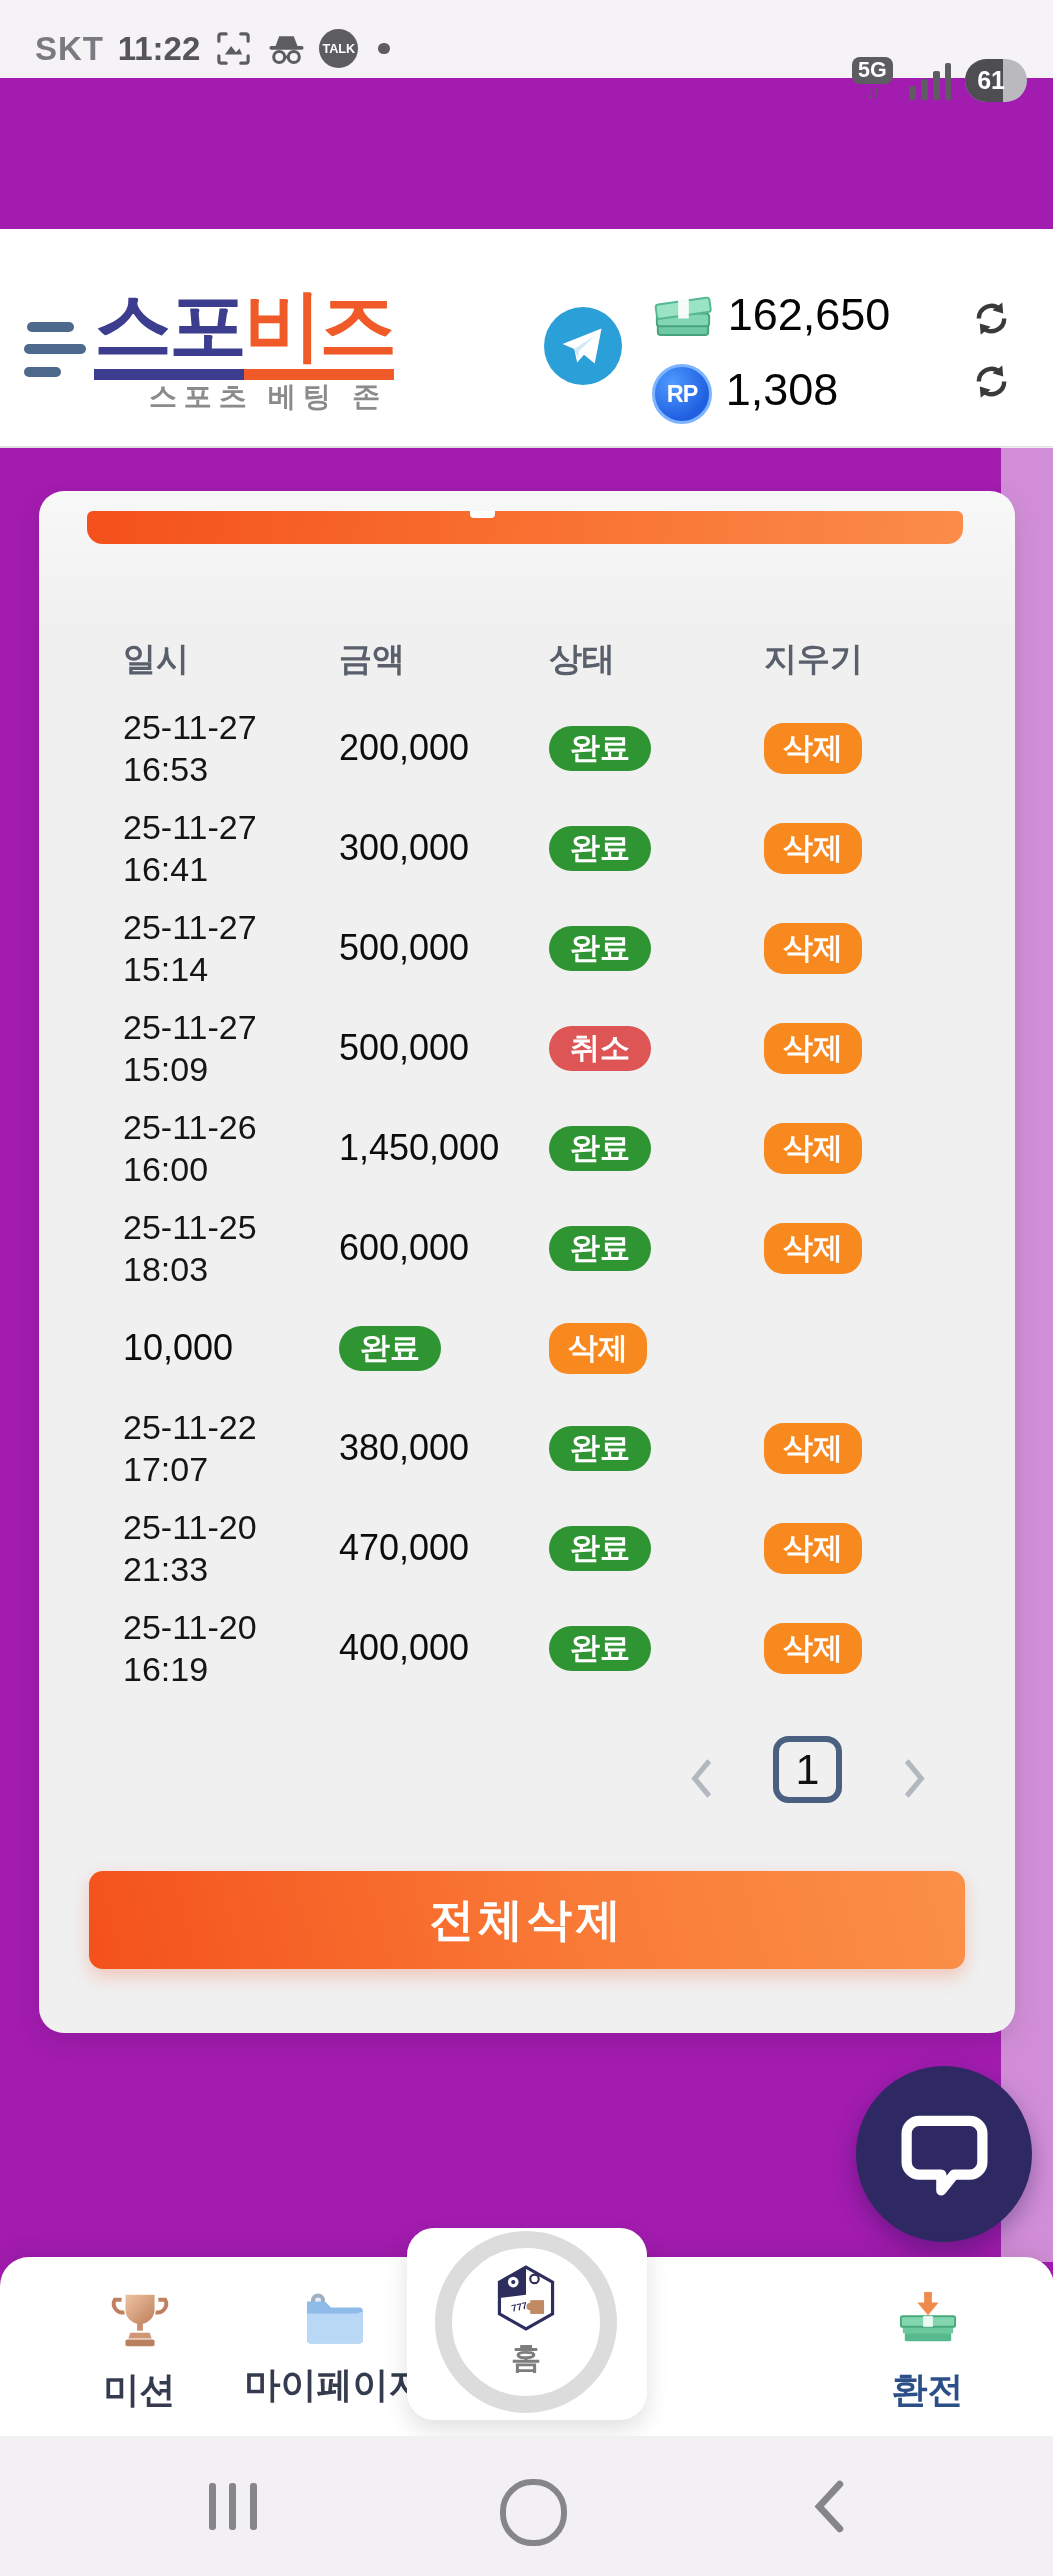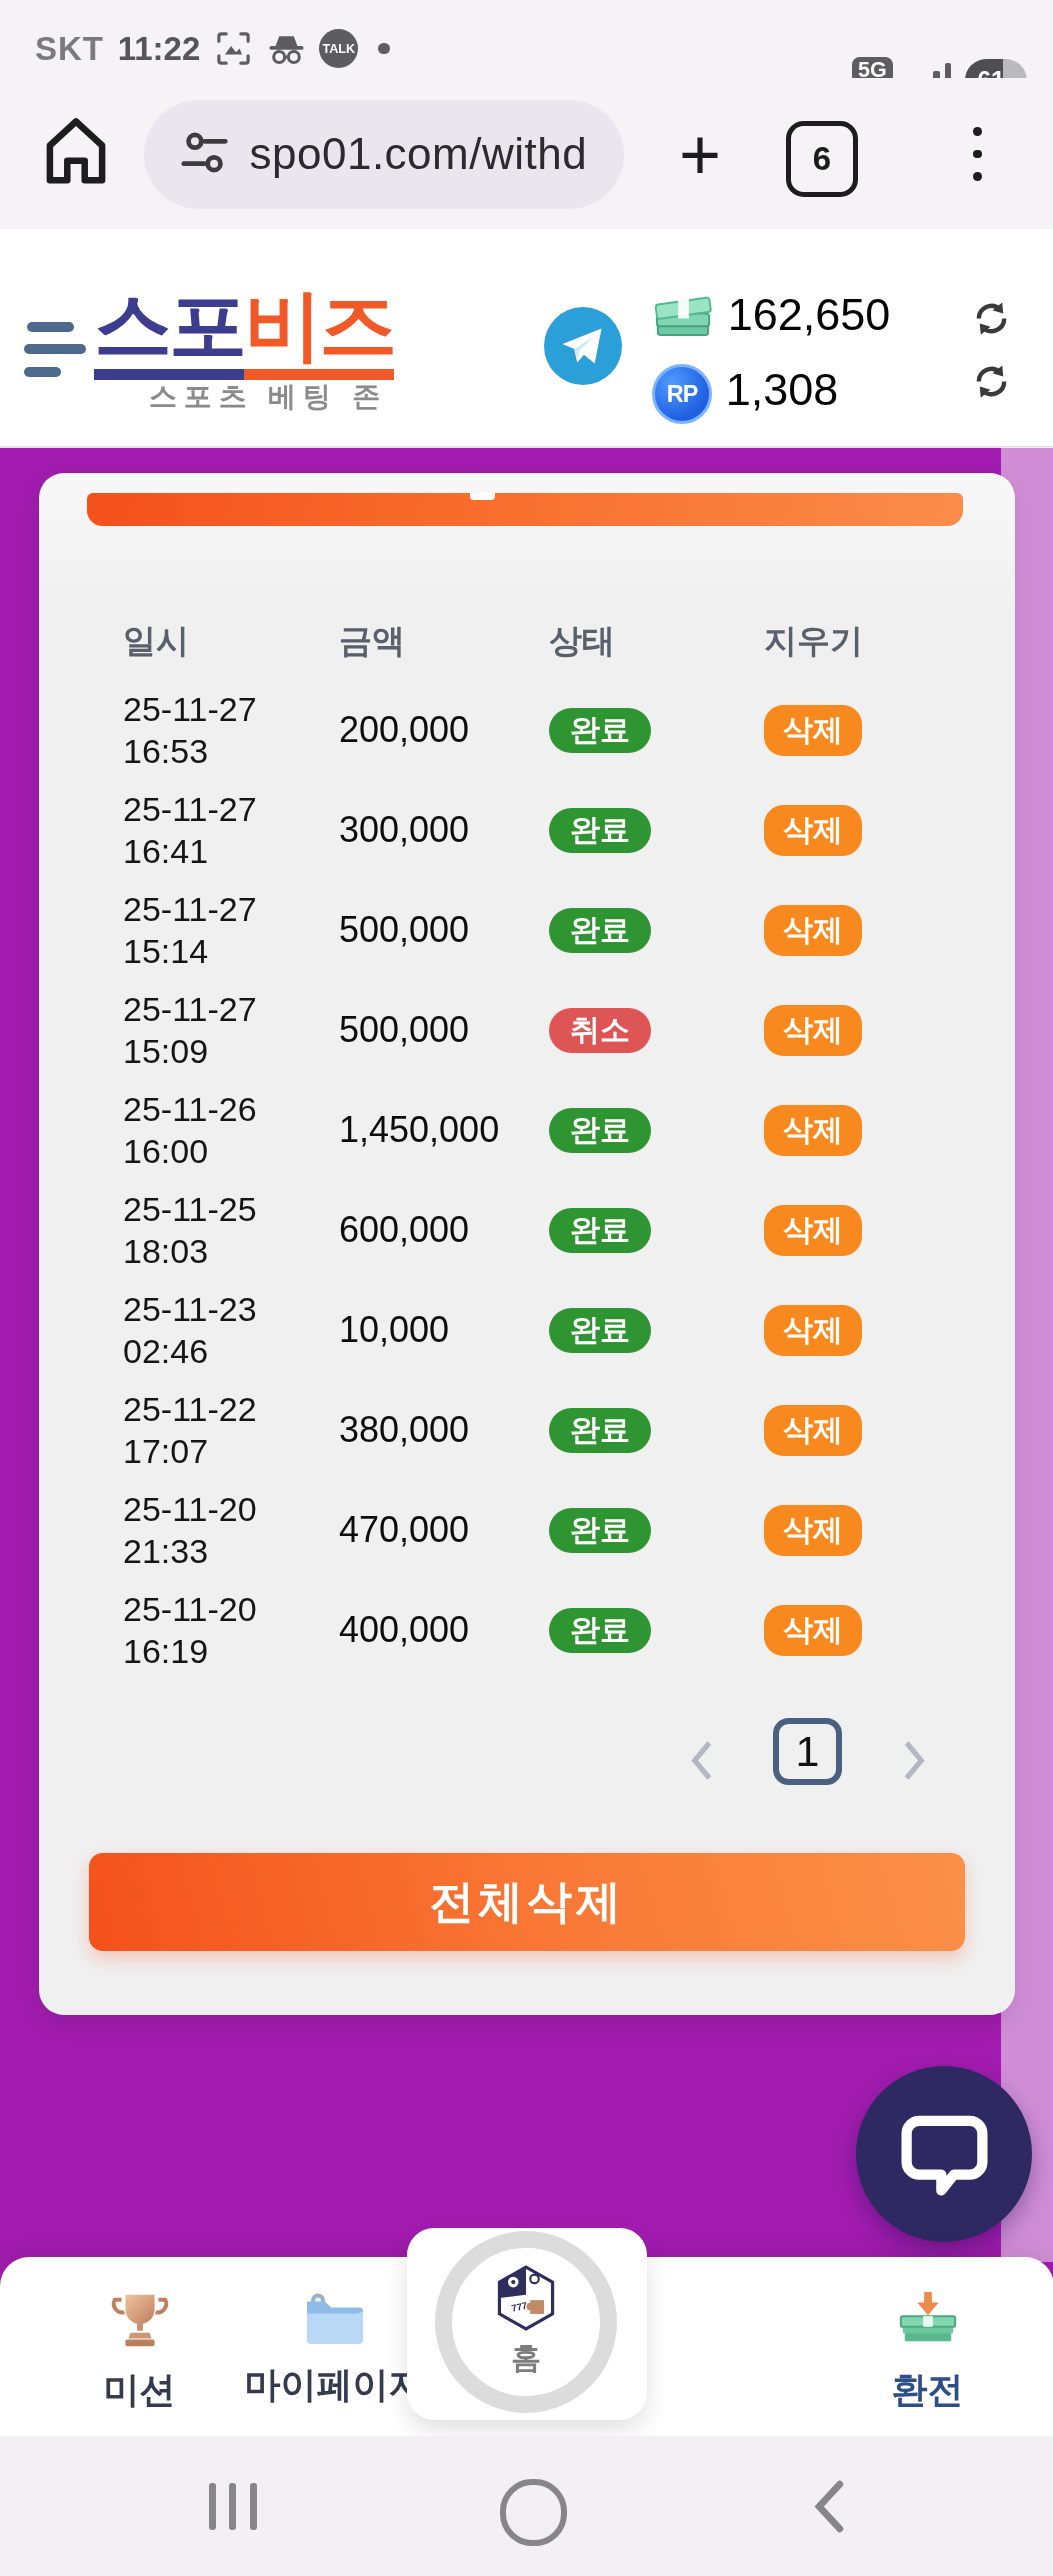--- a/index.html
+++ b/index.html
@@ -53,21 +53,21 @@
   .balrow{position:absolute;left:652px;display:flex;align-items:flex-start;gap:13.7px;height:62px;}
   .balrow .num{font-size:45px;font-weight:500;color:#050505;}
   .cashrow{top:60px;} .rprow{top:135px;}
   .rpcoin{width:60px;height:60px;border-radius:50%;background:radial-gradient(circle at 32% 30%,#4f9bff,#1f5fe0 70%);
           border:3.9px solid #7db4ff;box-sizing:border-box;display:flex;align-items:center;justify-content:center;}
   .rpcoin span{color:#fff;font-weight:800;font-size:23.4px;letter-spacing:-1px;}
   .refresh1{position:absolute;left:970px;top:68px;}
   .refresh2{position:absolute;left:970px;top:131px;}
   
   .watermark{position:absolute;left:1001px;top:447px;width:53px;height:1815px;background:rgba(255,255,255,.5);}
-  .card{position:absolute;left:39px;top:473px;width:976px;height:1542px;border-radius:25px;
+  .card{position:absolute;left:39px;top:491px;width:976px;height:1542px;border-radius:25px;
         background:linear-gradient(180deg,#f8f8f9 0,#f0f0f1 137px,#f0f0f1 100%);
         box-shadow:0 9.8px 25px rgba(0,0,0,.10);}
   .tabbar{position:absolute;left:48px;top:19.5px;width:876px;height:33px;border-radius:5.9px 5.9px 15.6px 15.6px;
           background:linear-gradient(100deg,#f4501c 0%,#f86d2e 45%,#fb8c4a 100%);}
   .tabbar .notch{position:absolute;left:383px;top:0;width:25px;height:7.8px;background:#fff;border-radius:0 0 3.9px 3.9px;}
   
   .thead,.trow{display:grid;grid-template-columns:216px 210px 215px auto;align-items:center;padding-left:84px;}
   .thead{position:absolute;left:0;top:146px;width:976px;box-sizing:border-box;}
   .thead span{font-size:33px;color:#59606b;font-weight:600;}
   .tbody{position:absolute;left:0;top:207px;width:976px;}
@@ -150,45 +150,20 @@
           <i style="height:29px"></i>
           <i style="height:37px"></i>
       </span>
       <span class="battery">
         <span class="fill"></span>
         <span class="pct">61</span>
       </span>
     </div>
   </div>
 
-  <div class="browser">
-    <span class="b-home">
-      <svg width="70" height="74" viewBox="0 0 32 34">
-          <path d="M16 3 4 14v16h8v-9h8v9h8V14z" fill="none" stroke="#1d1d20" stroke-width="3" stroke-linejoin="round"></path>
-        </svg>
-    </span>
-    <div class="urlpill">
-      <span>
-        <svg width="51" height="51" viewBox="0 0 32 32">
-            <circle cx="10" cy="9" r="4" fill="none" stroke="#3c3c40" stroke-width="3"></circle>
-            <path d="M16 9h13" stroke="#3c3c40" stroke-width="3" stroke-linecap="round"></path>
-            <circle cx="22" cy="23" r="4" fill="none" stroke="#3c3c40" stroke-width="3"></circle>
-            <path d="M3 23h13" stroke="#3c3c40" stroke-width="3" stroke-linecap="round"></path>
-          </svg>
-      </span>
-      <span class="urltext">spo01.com/withd</span>
-    </div>
-    <div class="b-plus">+</div>
-    <div class="tabbox">6</div>
-    <div class="kebab">
-        <i></i>
-        <i></i>
-        <i></i>
-      </div>
-  </div>
 
   <div class="siteheader">
     <div class="hamb">
         <i></i>
         <i></i>
         <i></i>
       </div>
     <div class="logo">
       <span class="word">
         <span class="p1">스포</span><span class="p2">비즈</span>
@@ -309,24 +284,20 @@
         <div class="c-date">
           <div>25-11-25</div>
             <div>18:03</div>
         </div>
         <div class="c-amount">600,000</div>
         <div><span class="pill status-pill done">완료</span></div>
         <div><button class="pill delete-pill" style="border:0;font-family:inherit">삭제</button></div>
       </div>
 
       <div class="trow">
-        <div class="c-date">
-          <div>25-11-23</div>
-            <div>02:46</div>
-        </div>
         <div class="c-amount">10,000</div>
         <div><span class="pill status-pill done">완료</span></div>
         <div><button class="pill delete-pill" style="border:0;font-family:inherit">삭제</button></div>
       </div>
 
       <div class="trow">
         <div class="c-date">
           <div>25-11-22</div>
             <div>17:07</div>
         </div>

